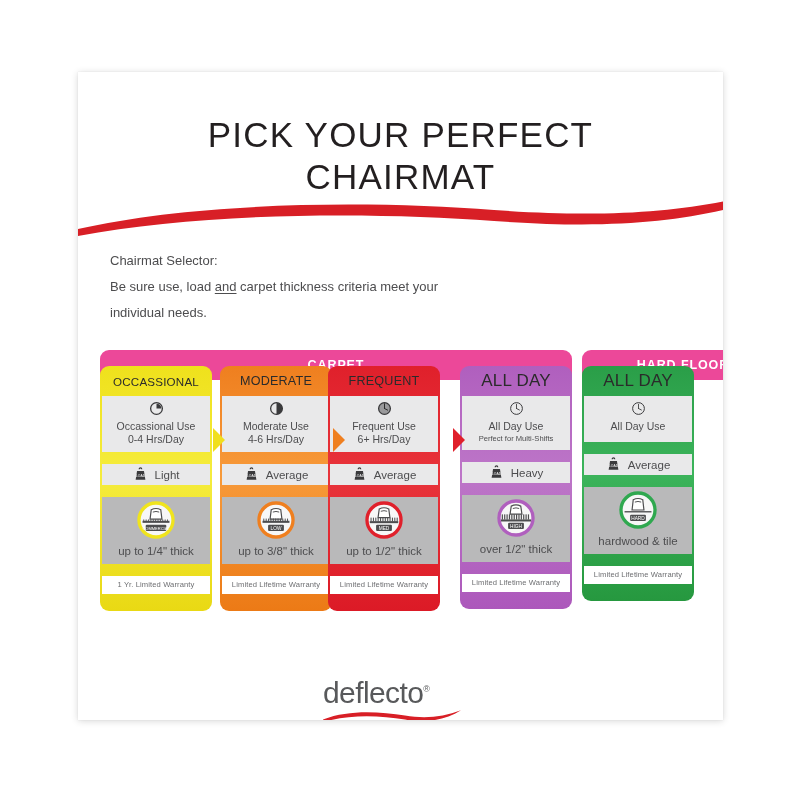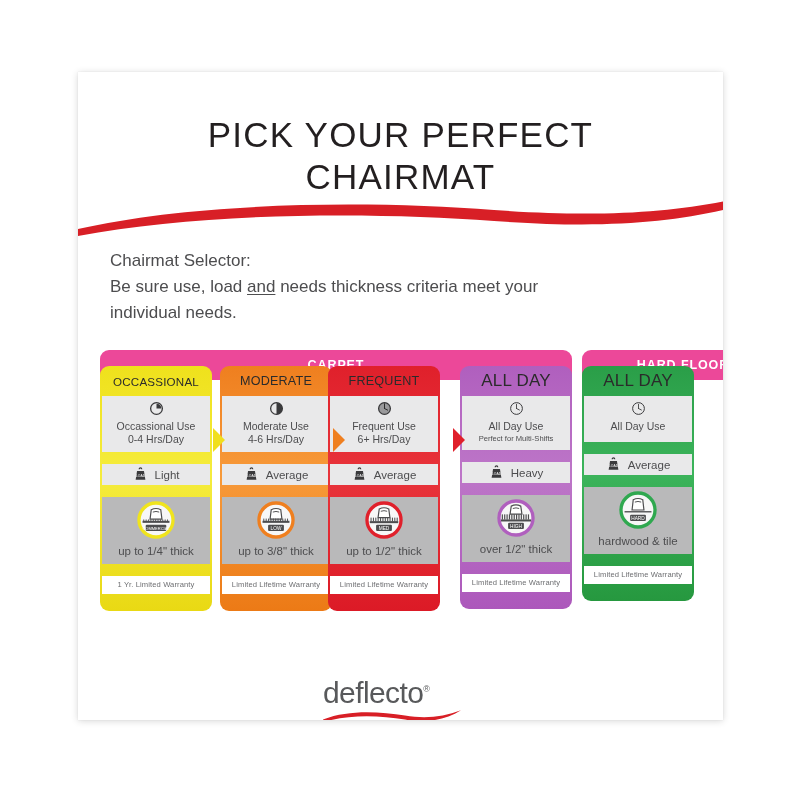--- a/index.html
+++ b/index.html
@@ -57,21 +57,21 @@
     pointer-events: none;
   }
 
   
   .intro {
     position: absolute;
     left: 32px;
     top: 176px;
     width: 590px;
     color: #4d4d4f;
-    font-size: 17px;
+    font-size: 13px;
     line-height: 26px;
     font-weight: 400;
   }
   .intro u { text-decoration: underline; text-underline-offset: 2px; }
 
   
   #chart {
     position: absolute;
     left: 22px;
     top: 278px;
@@ -219,21 +219,21 @@
     </div>
 
     <div class="swoosh-wrap">
       <svg width="678" height="42" viewBox="0 0 678 42" xmlns="http://www.w3.org/2000/svg">
         <path d="M2 36 C 120 6, 300 4, 430 14 C 540 22, 610 16, 676 2 L 676 10 C 610 27, 540 33, 430 25 C 300 15, 125 17, 4 42 Z" fill="#d81f26"></path>
       </svg>
     </div>
 
     <div class="intro">
       <div>Chairmat Selector:</div>
-      <div><span>Be sure use, load </span><u>and</u><span> needs thickness criteria meet your</span></div>
+      <div><span>Be sure use, load </span><u>and</u><span> carpet thickness criteria meet your</span></div>
       <div>individual needs.</div>
     </div>
 
     <div id="chart">
 
       <div class="hdr carpet">
         <span>CARPET</span>
       </div>
       <div class="hdr hardfloor">
         <span>HARD FLOOR</span>

